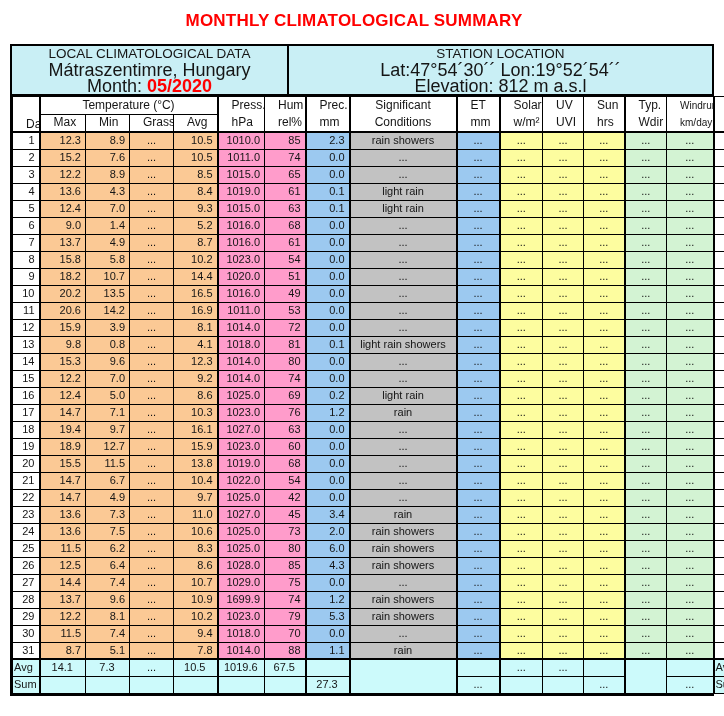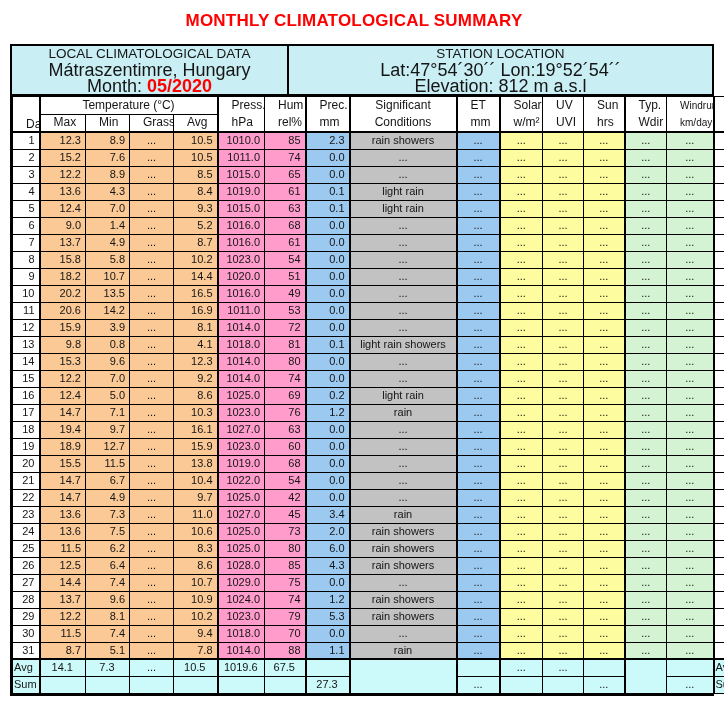--- a/index.html
+++ b/index.html
@@ -645,21 +645,21 @@
           <td class="c-wdir dots">...</td>
           <td class="c-windrun dots gR">...</td>
           <td class="c-dayr">27</td>
         </tr>
         <tr>
           <td class="c-day gR">28</td>
           <td class="c-max">13.7</td>
           <td class="c-min">9.6</td>
           <td class="c-grass dots">...</td>
           <td class="c-avg gR">10.9</td>
-          <td class="c-press">1024.0</td>
+          <td class="c-press">1699.9</td>
           <td class="c-hum gR">74</td>
           <td class="c-prec gR">1.2</td>
           <td class="c-cond gR">rain showers</td>
           <td class="c-et dots gR">...</td>
           <td class="c-solar dots">...</td>
           <td class="c-uv dots">...</td>
           <td class="c-sun dots gR">...</td>
           <td class="c-wdir dots">...</td>
           <td class="c-windrun dots gR">...</td>
           <td class="c-dayr">28</td>

